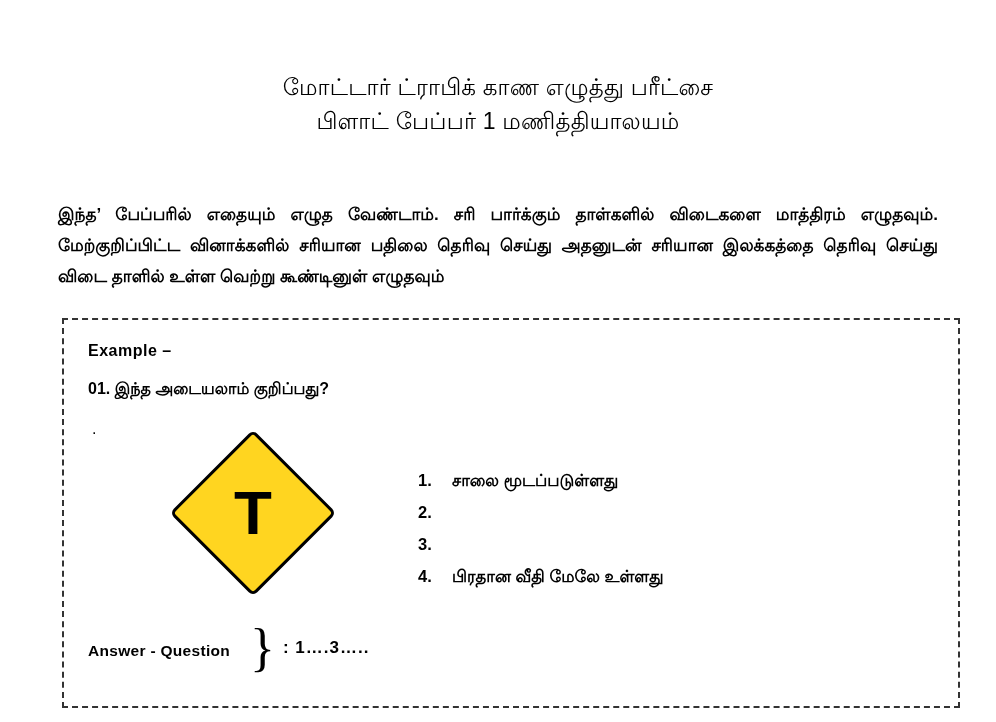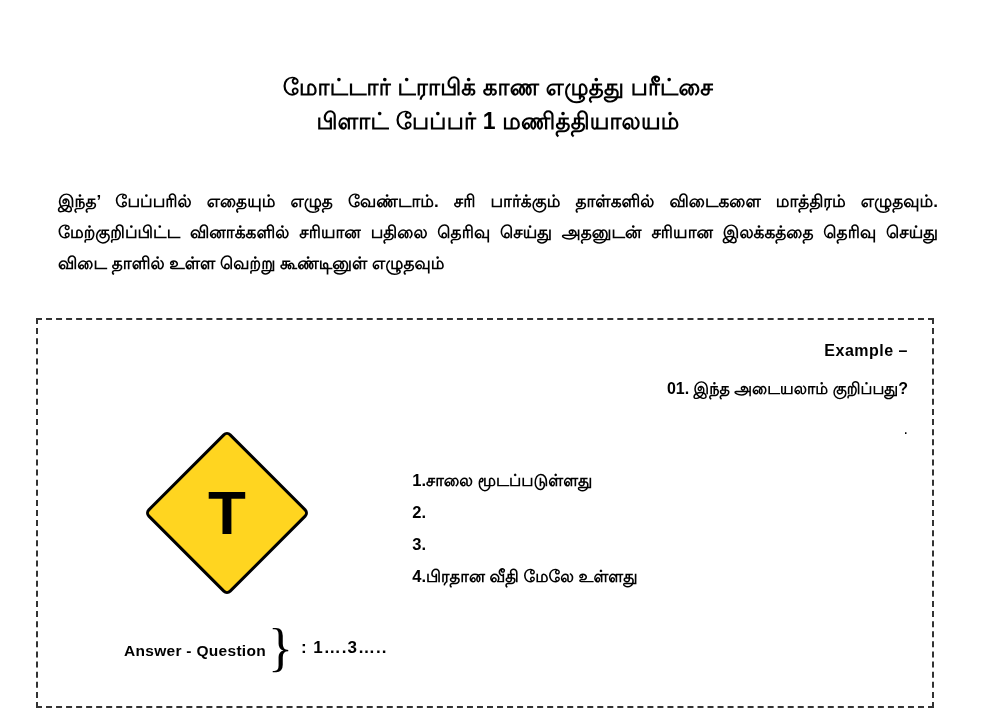--- a/index.html
+++ b/index.html
@@ -20,41 +20,40 @@
     height: 722px;
     position: relative;
     box-sizing: border-box;
   }
   .title-block {
     text-align: center;
     padding-top: 70px;
   }
   .title-line {
     font-size: 23px;
-    font-weight: bold;
+    font-weight: normal;
     line-height: 34px;
     letter-spacing: 0.2px;
   }
   .instructions {
-    margin: 48px 58px 0 58px;
+    margin: 61px 58px 0 58px;
     font-size: 17px;
     line-height: 31px;
     text-align: justify;
     text-justify: inter-word;
     font-weight: bold;
   }
   .dashed-box {
     position: absolute;
-    left: 36px;
+    left: 62px;
     top: 318px;
     width: 898px;
     height: 390px;
     border: 2px dashed #333333;
     box-sizing: border-box;
-    text-align: right;
   }
   .box-inner {
     padding: 22px 24px 0 24px;
     position: relative;
     height: 100%;
     box-sizing: border-box;
   }
   .example-label {
     font-size: 16px;
     font-weight: bold;
@@ -130,21 +129,20 @@
     bottom: 26px;
     display: flex;
     align-items: center;
   }
   .answer-label {
     font-size: 15.5px;
     font-weight: bold;
     line-height: 26px;
     letter-spacing: 0.3px;
     width: 160px;
-    margin-left: 44px;
   }
   .brace {
     font-size: 52px;
     line-height: 52px;
     font-weight: normal;
     margin: 0 8px 6px 2px;
     font-family: "Liberation Serif", serif;
   }
   .answer-value {
     font-size: 17px;

